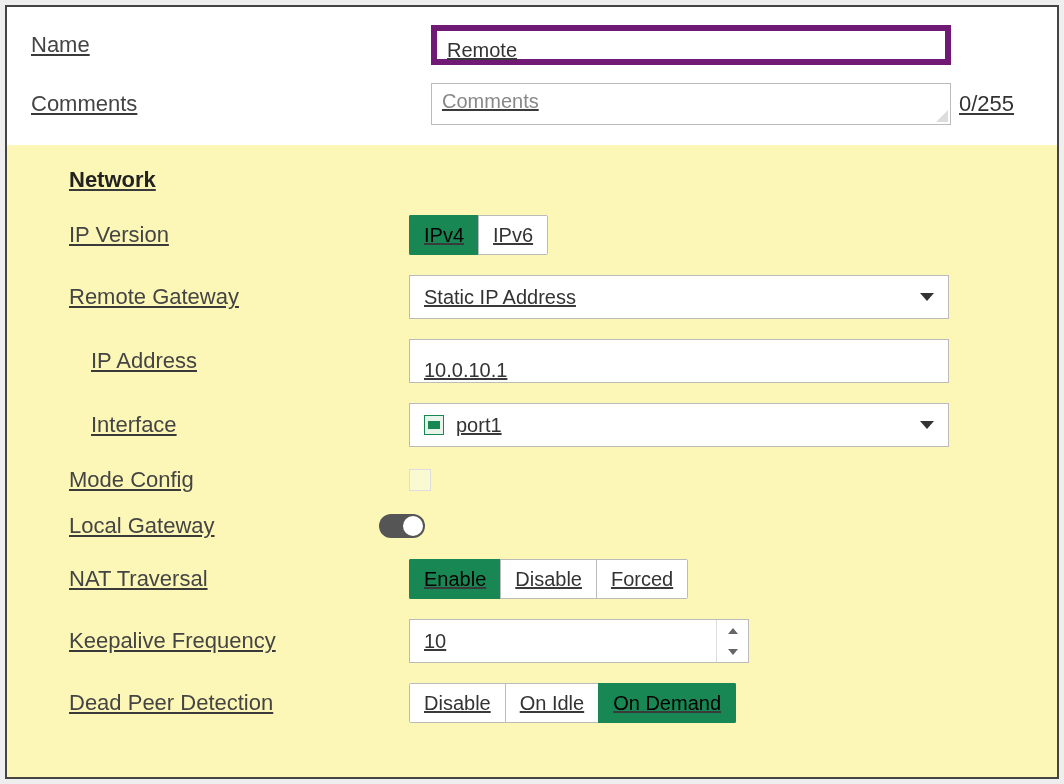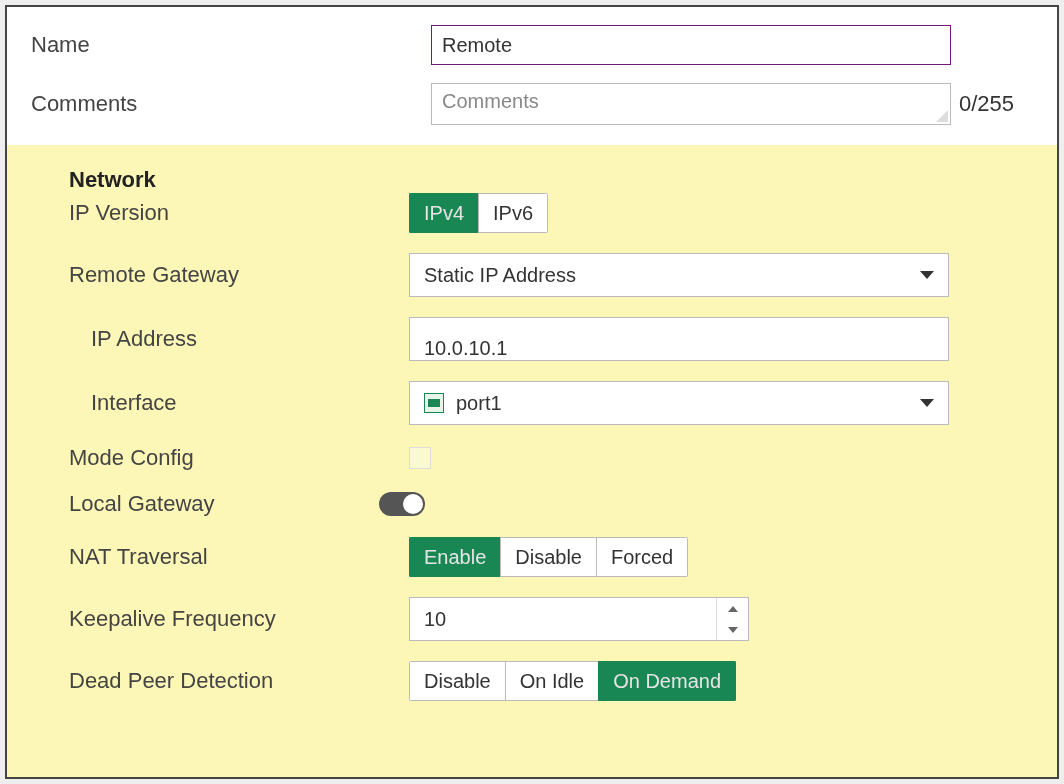--- a/index.html
+++ b/index.html
@@ -8,20 +8,21 @@
     padding: 0;
     background: #eee;
     font-family: "Segoe UI", Arial, sans-serif;
     font-size: 20px;
     color: #3a3a3a;
   }
   .outer {
     width: 1064px;
     height: 784px;
     padding: 5px;
+    text-decoration: underline;
   }
   .panel {
     border: 2px solid #444;
     background: #fff;
     width: 100%;
     height: 100%;
     display: flex;
     flex-direction: column;
   }
   .top-area {
@@ -36,21 +37,21 @@
   .row:last-child { margin-bottom: 0; }
   .row .lbl {
     width: 380px;
     font-size: 22px;
     color: #444;
   }
   .top-area .lbl { width: 400px; }
   .txt-input {
     height: 40px;
     line-height: 38px;
-    border: 1px solid #701a75;
+    border: 6px solid #701a75;
     background: #fff;
     padding: 0 10px;
     font-size: 20px;
     color: #333;
   }
   .name-input { width: 520px; }
   .comments-wrap { display: flex; align-items: flex-end; }
   .comments-input {
     width: 520px;
     height: 42px;
@@ -79,20 +80,21 @@
 
   .network-area {
     flex: 1;
     background: #fcf7b6;
     padding: 22px 24px 10px 62px;
   }
   .section-title {
     font-weight: 700;
     font-size: 22px;
     color: #222;
+    margin-bottom: 22px;
   }
   .net-row {
     display: flex;
     align-items: center;
     margin-bottom: 20px;
   }
   .net-row .lbl {
     width: 340px;
     font-size: 22px;
     color: #444;
@@ -111,21 +113,21 @@
     background: #fff;
     border: 1px solid #bbb;
     margin-left: -1px;
     font-size: 20px;
     color: #333;
     cursor: pointer;
   }
   .seg-btn:first-child { margin-left: 0; }
   .seg-btn.active {
     background: #198754;
-    color: #e5e5e5;
+    color: #000000;
     border-color: #198754;
   }
 
   .select {
     width: 540px;
     height: 44px;
     border: 1px solid #bbb;
     background: #fff;
     display: flex;
     align-items: center;

